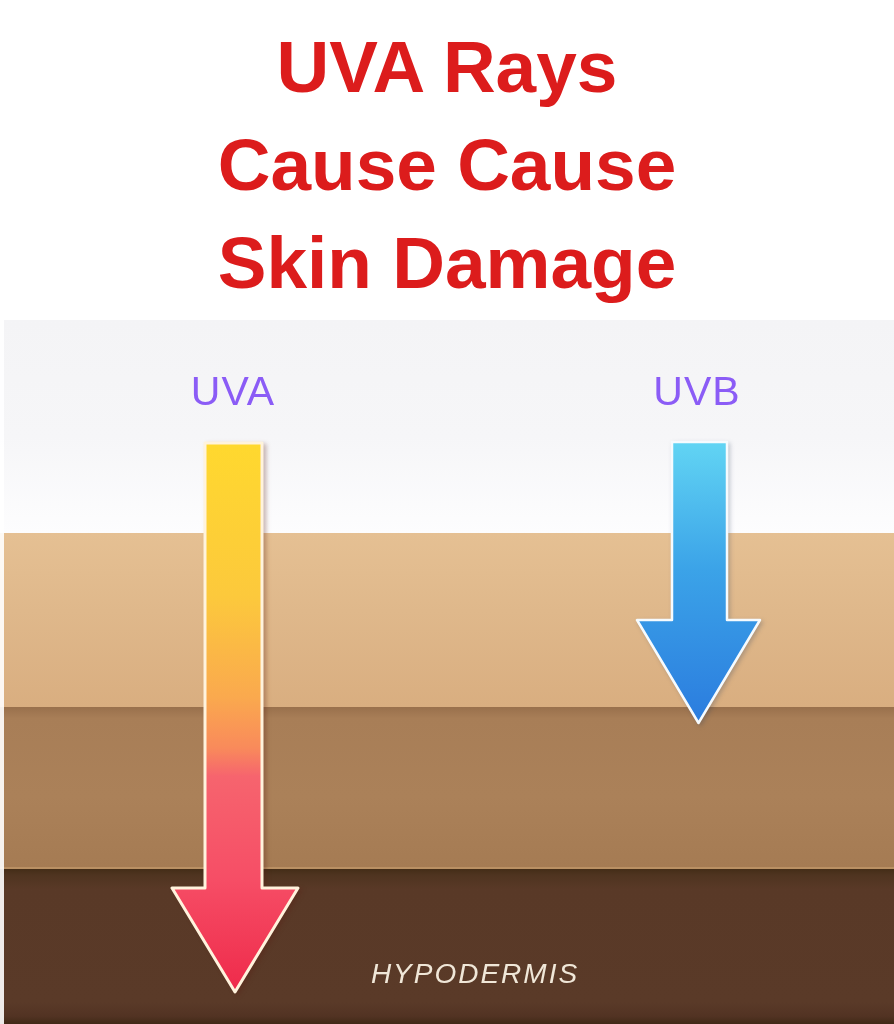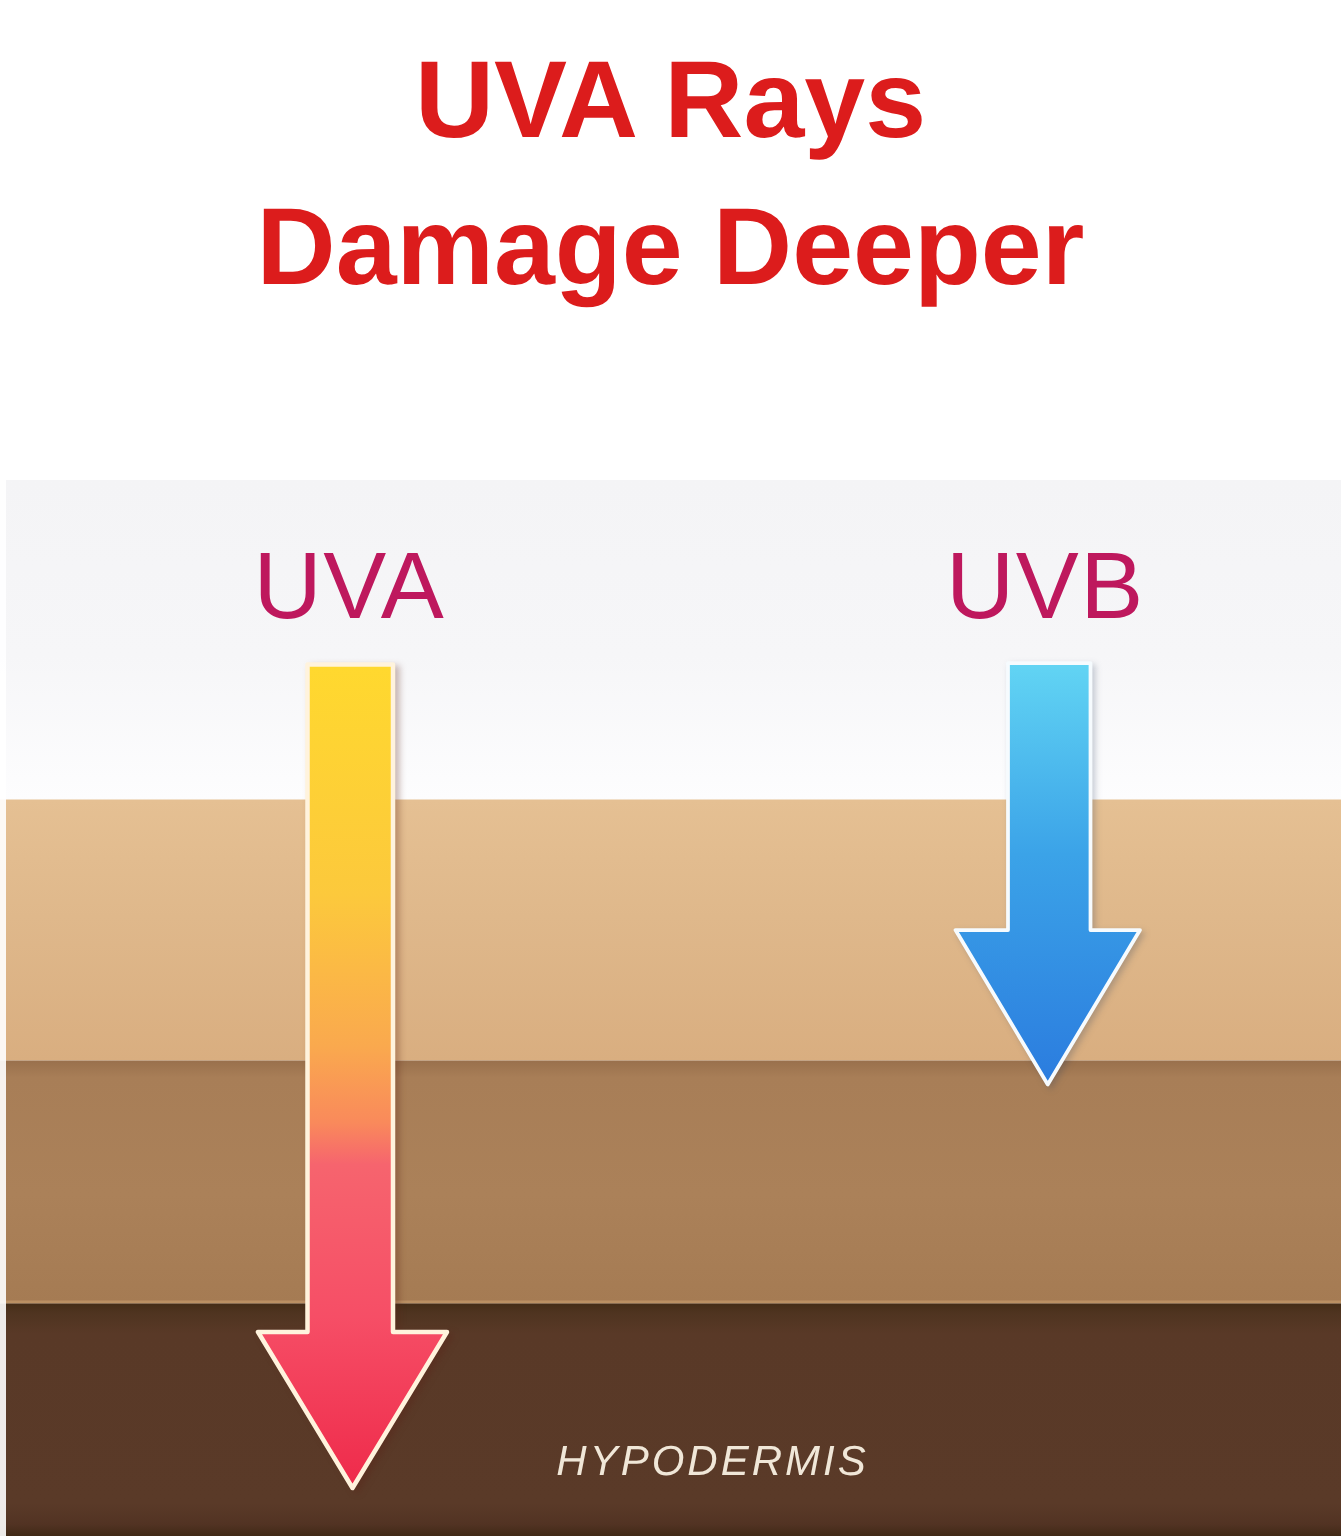--- a/index.html
+++ b/index.html
@@ -22,21 +22,21 @@
   .dermis{height:162px;background:linear-gradient(180deg,#99704c 0%,#a87e57 7%,#ab8159 55%,#a57b53 100%);}
   .dermis::after{content:"";position:absolute;left:0;bottom:0;width:100%;height:2px;background:#c29768;opacity:.75;}
   .hypodermis{height:155px;background:linear-gradient(180deg,#442d17 0%,#4f3420 4%,#593927 13%,#5a3a28 86%,#523323 95%,#402916 100%);}
 
   
   .left-edge{position:absolute;left:0;top:0;width:4px;height:704px;background:#ffffff;opacity:.9;}
 
   
   .ray-label{
     position:absolute;top:40px;transform:translateX(-50%);
-    font-size:63px;line-height:63px;font-weight:400;color:#be185d;letter-spacing:1px;
+    font-size:41px;line-height:63px;font-weight:400;color:#8b5cf6;letter-spacing:1px;
   }
   .ray-label.uva{left:233px;}
   .ray-label.uvb{left:697px;}
 
   
   .layer-label{
     position:absolute;left:0;width:100%;box-sizing:border-box;padding-left:56px;
     text-align:center;color:#f7efe0;font-size:28px;line-height:28px;
     letter-spacing:2px;font-weight:400;opacity:.96;
   }
@@ -49,21 +49,22 @@
   .uva-arrow{left:158px;top:118px;filter:drop-shadow(3px 2px 2px rgba(90,30,20,0.30));}
   .uvb-arrow{left:618px;top:118px;filter:drop-shadow(2px 2px 2px rgba(40,60,90,0.25));}
 </style>
 </head>
 <body>
 
 <div class="page">
 
   <div class="title">
     <div>UVA Rays</div>
-    <div>Damage Deeper</div>
+    <div>Cause Cause</div>
+    <div>Skin Damage</div>
   </div>
 
   <div class="diagram">
 
     <div class="layer sky"></div>
     <div class="layer epidermis"></div>
     <div class="layer dermis"></div>
     <div class="layer hypodermis"></div>
 
     <div class="ray-label uva">UVA</div>

